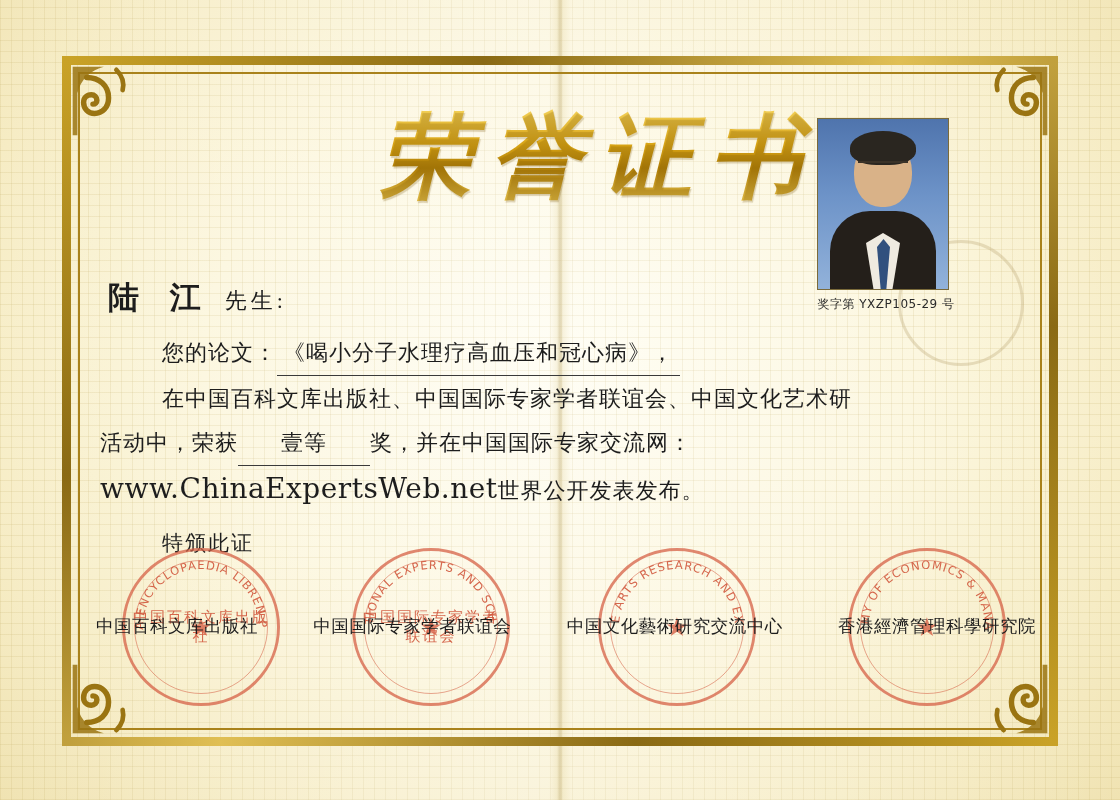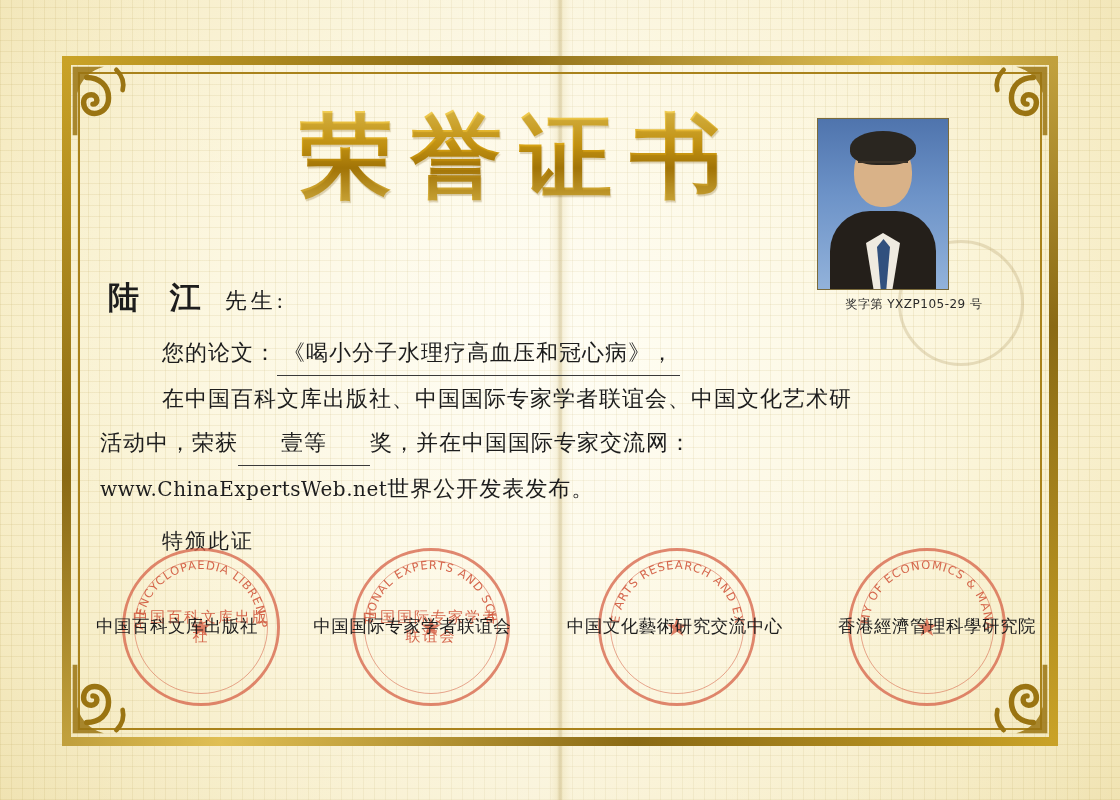--- a/index.html
+++ b/index.html
@@ -66,32 +66,33 @@
     border: 3px solid rgba(190,170,120,0.35);
     border-radius: 50%;
     pointer-events: none;
   }
 
   
   .title {
     position: absolute;
     left: 300px; top: 108px;
     width: 520px;
-    text-align: left;
+    text-align: right;
     font-family: "DejaVu Serif", serif;
     font-size: 92px;
     font-weight: bold;
     letter-spacing: 18px;
     color: #d5a513;
     background: linear-gradient(180deg, #f4d25a 0%, #d9a516 38%, #b07f08 62%, #e6c14c 100%);
     -webkit-background-clip: text;
     background-clip: text;
     -webkit-text-fill-color: transparent;
     text-shadow: 1px 2px 1px rgba(120,85,5,0.25);
     line-height: 1.05;
+    font-style: italic;
   }
 
   
   .photo {
     position: absolute;
     left: 817px; top: 118px;
     width: 130px; height: 170px;
     border: 1px solid #7a6a3a;
     background: linear-gradient(180deg, #4f74ad 0%, #6d93c8 45%, #92b2da 100%);
     overflow: hidden;
@@ -132,21 +133,21 @@
   }
   .photo .tie {
     position: absolute;
     left: 59px; bottom: 0;
     width: 13px; height: 50px;
     background: #31507e;
     clip-path: polygon(50% 0, 100% 16%, 72% 100%, 28% 100%, 0 16%);
   }
   .cert-no {
     position: absolute;
-    left: 834px; top: 296px;
+    left: 806px; top: 296px;
     width: 160px;
     text-align: center;
     font-family: "DejaVu Sans", sans-serif;
     font-size: 12px;
     color: #2a2a2a;
     letter-spacing: 0.5px;
   }
 
   
   .body-text {
@@ -173,21 +174,21 @@
   .u-blank {
     display: inline-block;
     border-bottom: 1.5px solid #3a3a3a;
     padding: 0 6px;
     min-width: 18px;
     text-align: center;
   }
   .paper-title { font-size: 22px; letter-spacing: 1px; }
   .url {
     font-family: "DejaVu Serif", serif;
-    font-size: 20px;
+    font-size: 28px;
     letter-spacing: 0.5px;
   }
   .special { margin-left: 62px; font-size: 21px; letter-spacing: 2px; margin-top: 14px; }
 
   
   .seal {
     position: absolute;
     width: 152px; height: 152px;
     border-radius: 50%;
     border: 3px solid rgba(214,96,70,0.75);

